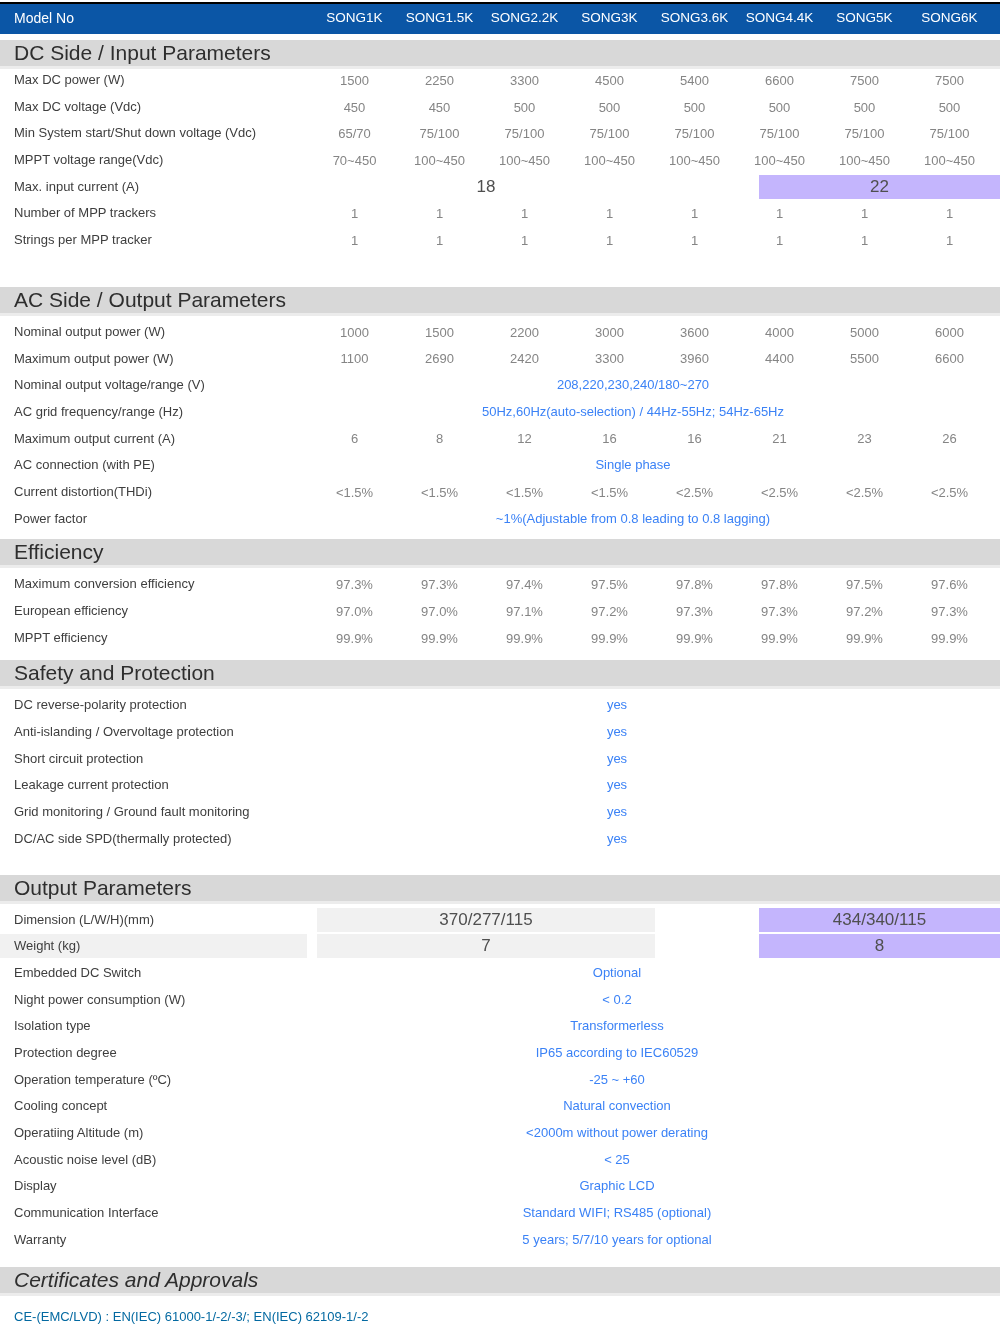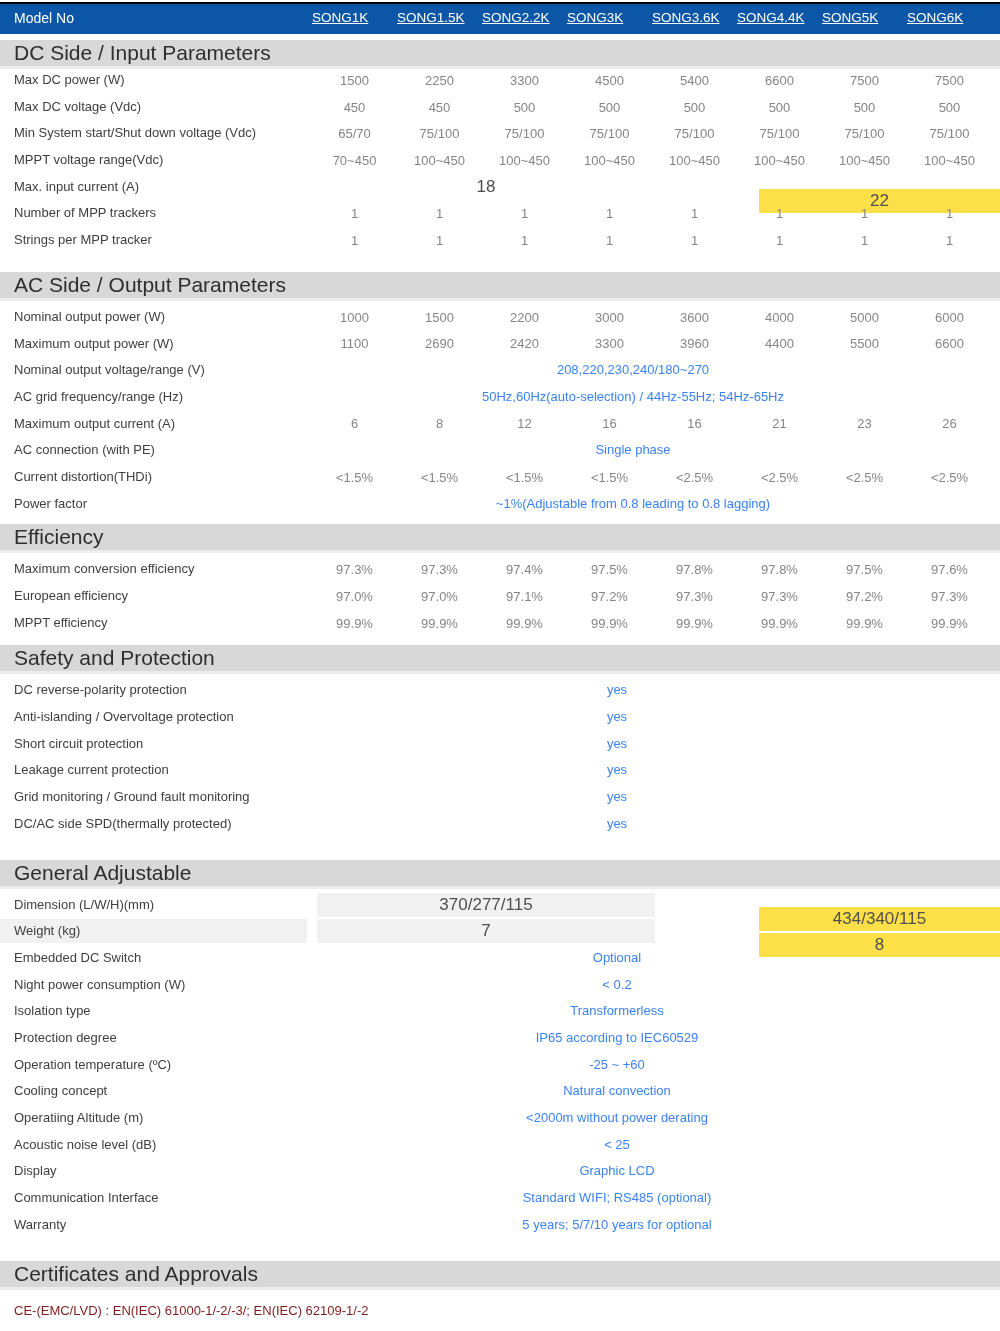--- a/index.html
+++ b/index.html
@@ -22,42 +22,41 @@
   .model-label {
     position:absolute; left:14px; top:0;
     line-height:28px; color:#ffffff; font-size:14px;
   }
   .model-cols {
     position:absolute; left:312px; top:0;
     width:680px; height:100%;
     display:flex;
   }
   .model-col {
-    flex:1; 
+    flex:1; text-align:center;
     line-height:28px; color:#ffffff; font-size:13.5px;
     white-space:nowrap;
-    text-decoration:underline;
   }
 
   
   .section-band {
     height:26px;
     background:#d8d8d8;
     box-shadow:0 3px 0 #ececec;
   }
   .band-title {
     display:block; padding-left:14px;
     font-size:21px; color:#2e2e2e; line-height:26px;
   }
   .section-0 { margin-top:6px; }
-  .section-1 { margin-top:18px; }
+  .section-1 { margin-top:33px; }
   .section-2 { margin-top:7px; }
   .section-3 { margin-top:9px; }
   .section-4 { margin-top:22px; }
-  .section-5 { margin-top:23px; }
+  .section-5 { margin-top:14px;font-style:italic; }
   .rows { padding-top:6px; }
   .section-0 .rows { padding-top:1px; }
 
   
   .row { position:relative; height:26.7px; }
   .row-label {
     position:absolute; left:0; top:1px;
     width:307px; height:24px; line-height:24px;
     padding-left:14px; box-sizing:border-box;
     font-size:13px; color:#3e3e3e;
@@ -87,28 +86,28 @@
 
   .cell-a, .cell-b {
     position:absolute; top:1px; height:24px;
     line-height:24px; text-align:center;
     font-size:17px; color:#4f4f4f;
     white-space:nowrap;
   }
   .cell-a { left:317px; width:338px; }
   .cell-b { left:759px; width:241px; }
   .style-light { background:#f1f1f1; }
-  .style-dark  { background:#fde047;margin-top:14px; }
+  .style-dark  { background:#c4b5fd; }
   .style-plain { background:transparent; }
 
   
   .footer-row {
     padding:4px 0 0 14px;
     height:27px; line-height:27px;
-    font-size:13px; color:#7f1d1d;
+    font-size:13px; color:#0369a1;
   }
 </style>
 </head>
 <body>
 
 <div class="page">
 
   <div class="model-header">
     <span class="model-label">Model No</span>
     <div class="model-cols">
@@ -361,21 +360,21 @@
             <div class="span-cell">yes</div>
           </div>
           <div class="row">
             <span class="row-label">DC/AC side SPD(thermally protected)</span>
             <div class="span-cell">yes</div>
           </div>
         </div>
       </div>
       <div class="section section-4">
         <div class="section-band">
-          <span class="band-title">General Adjustable</span>
+          <span class="band-title">Output Parameters</span>
         </div>
         <div class="rows">
           <div class="row">
             <span class="row-label">Dimension (L/W/H)(mm)</span>
             <div class="cell-a style-light">370/277/115</div>
             <div class="cell-b style-dark">434/340/115</div>
           </div>
           <div class="row">
             <span class="row-label label-bg">Weight (kg)</span>
             <div class="cell-a style-light">7</div>

